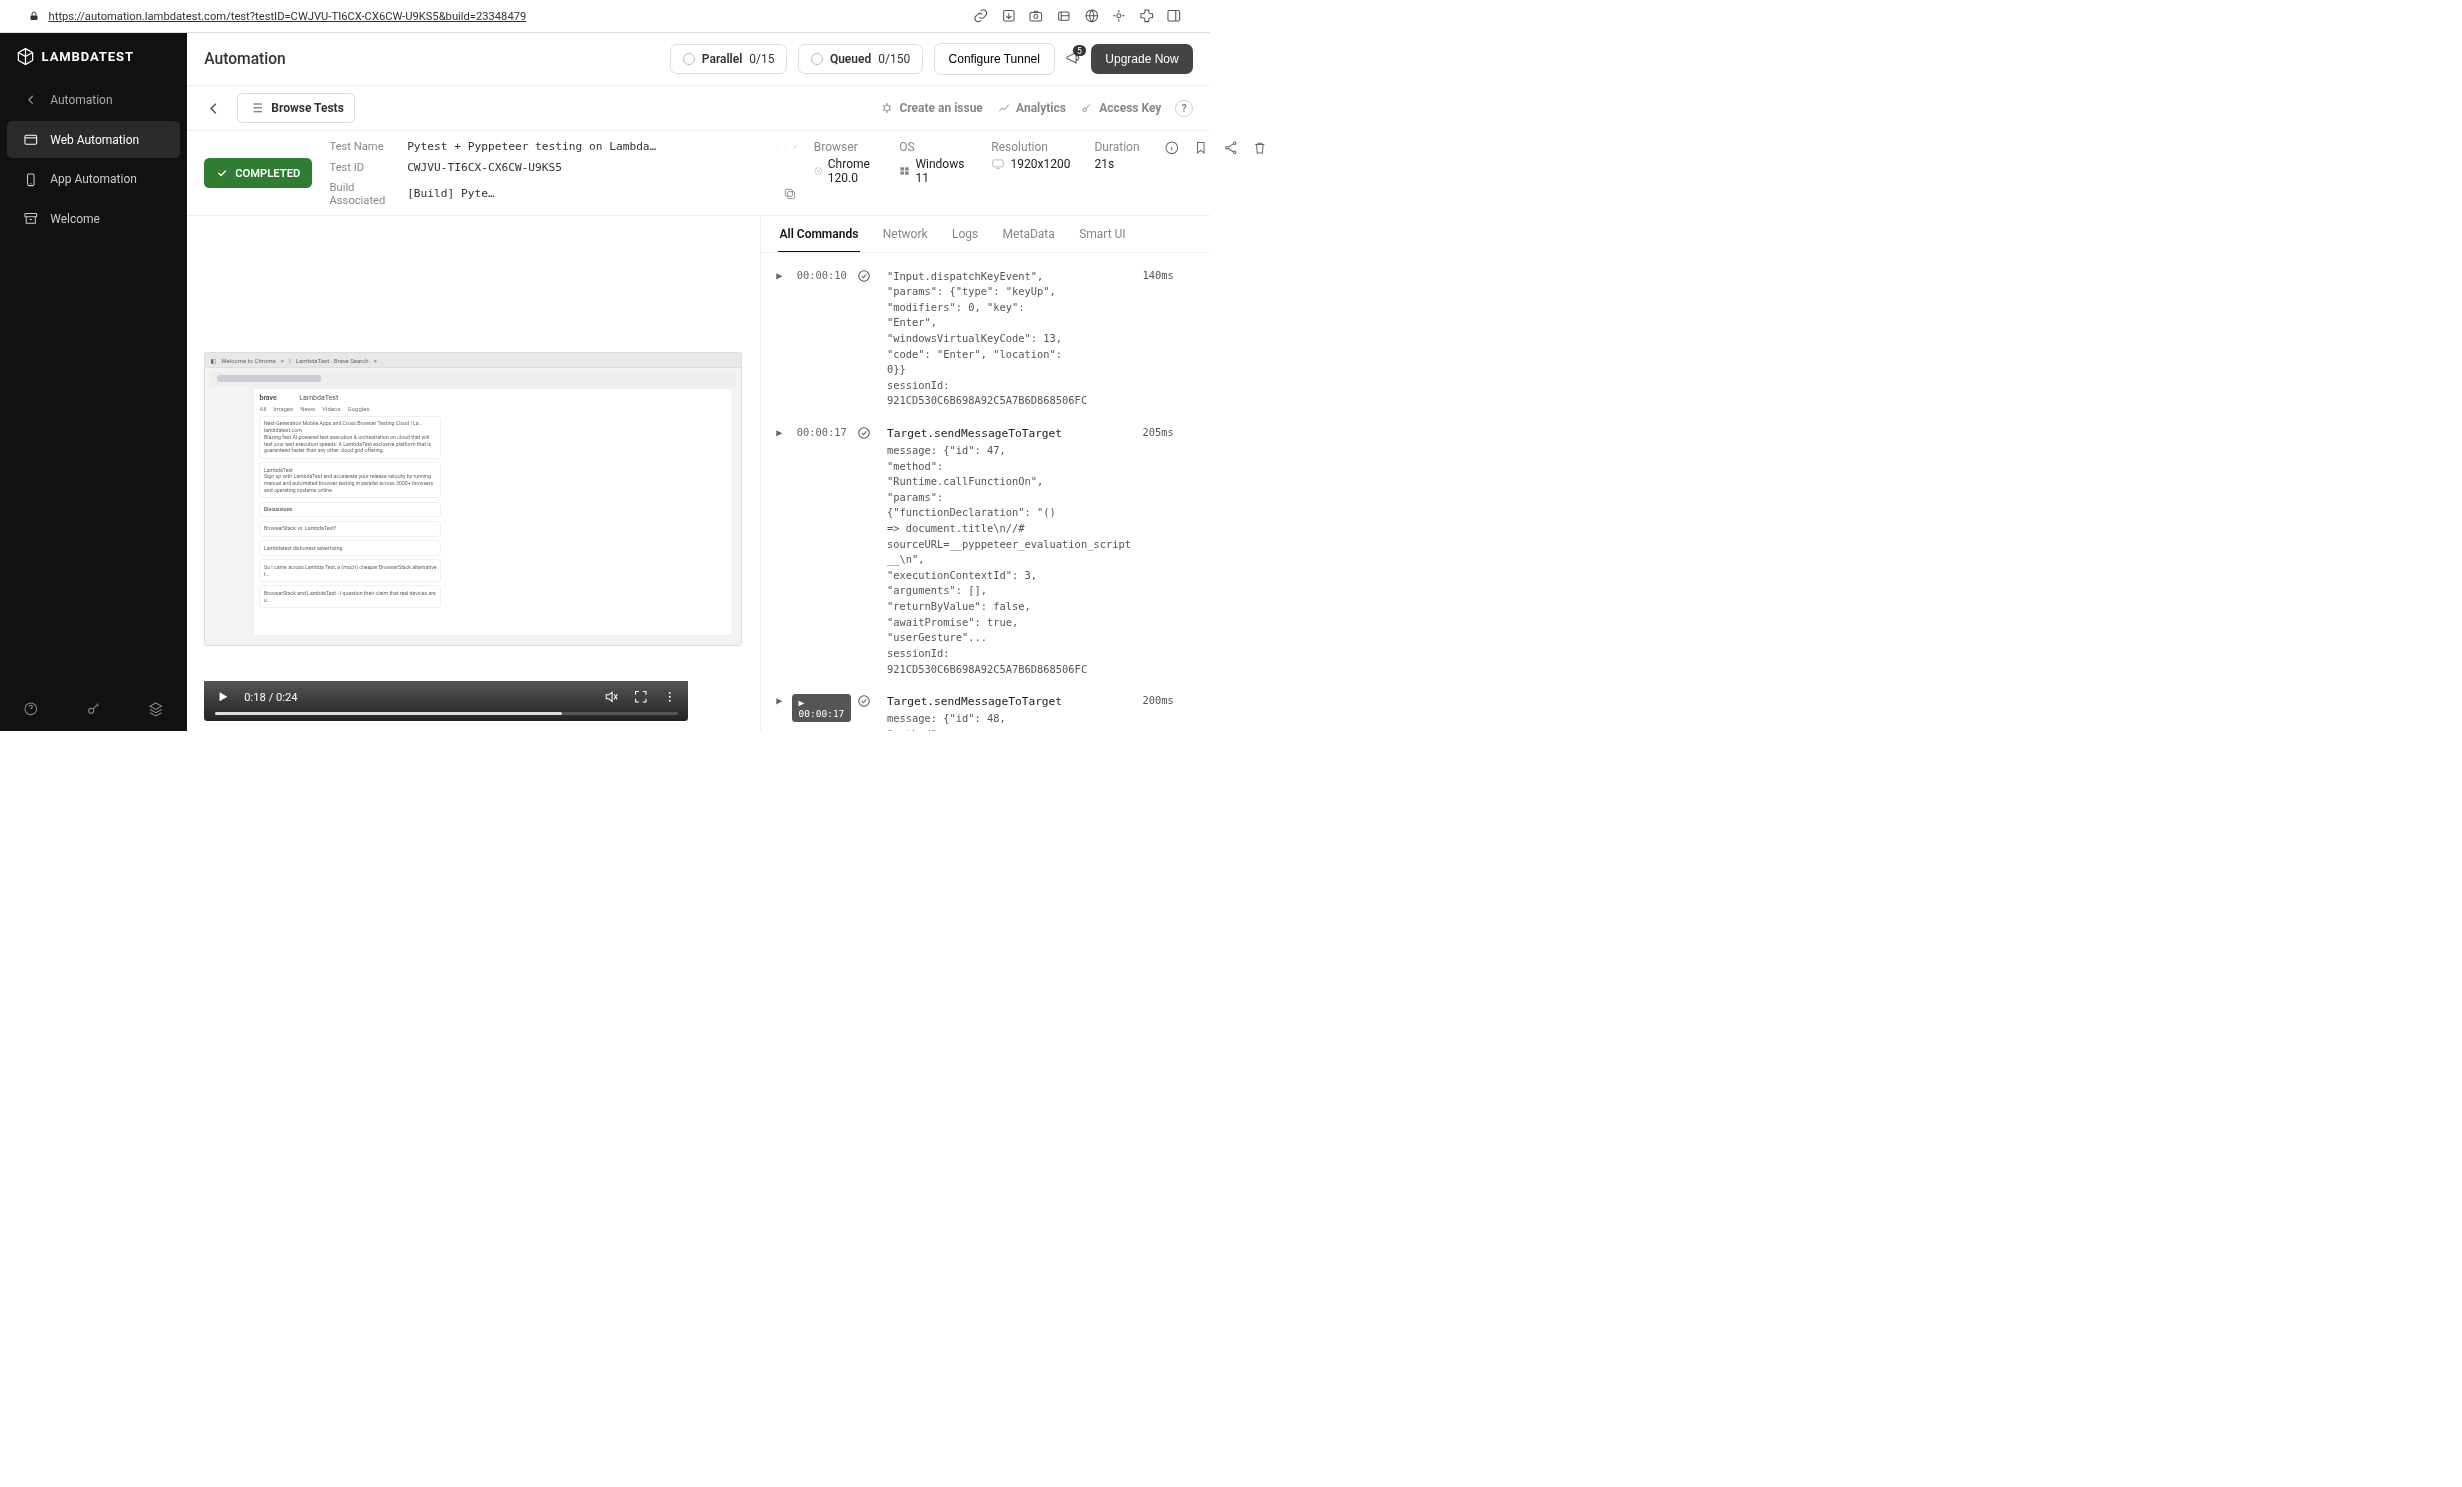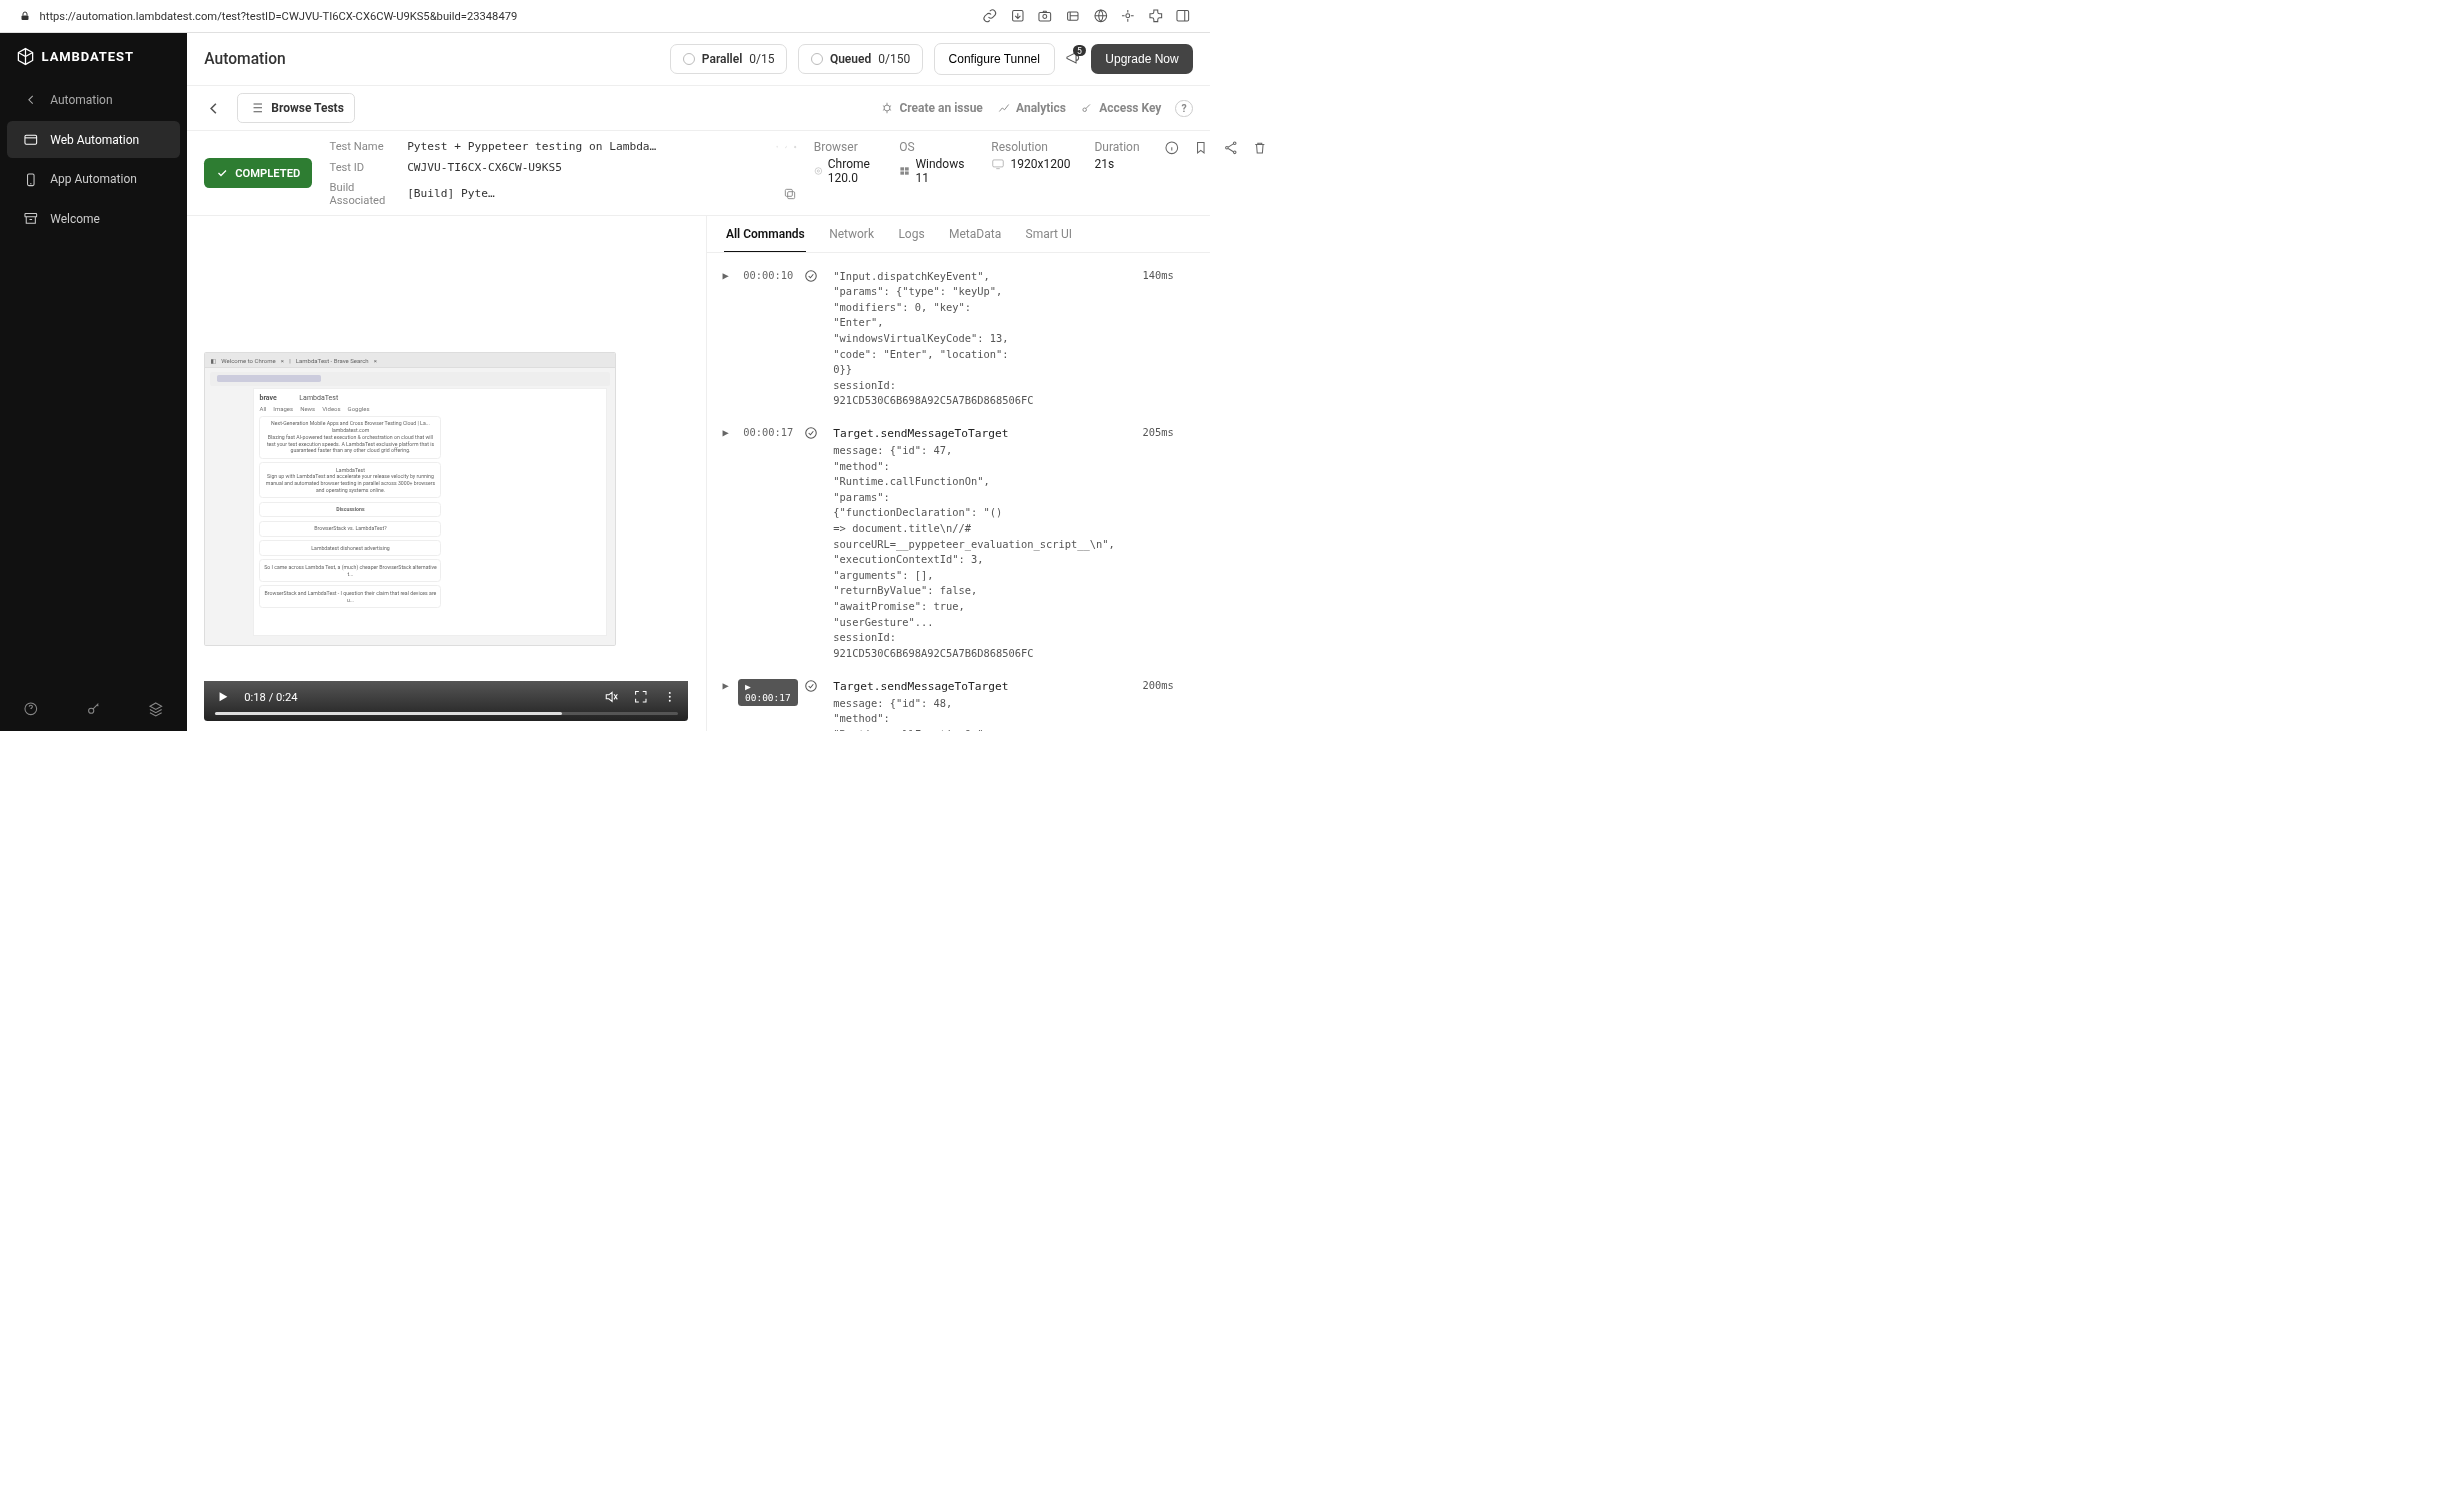--- a/index.html
+++ b/index.html
@@ -1,20 +1,20 @@
 <!DOCTYPE html>
 <html style="font-size:14px"><head>
 <meta charset="utf-8">
 <style>
 * { margin: 0; padding: 0; box-sizing: border-box; }
 body { font-family: -apple-system, BlinkMacSystemFont, "Segoe UI", Roboto, sans-serif; font-size: 12px; color: #333; background: #fff; overflow: hidden; }
 .root { width: 1210px; height: 731px; display: flex; flex-direction: column; }
 
 
-.browser-bar { height: 33px; display: flex; align-items: center; padding: 0 19px; border-bottom: 0.9px solid #e0e0e0; gap: 8.6px; background:#fff; }
+.browser-bar { height: 33px; display: flex; align-items: center; padding: 0 28px; border-bottom: 0.9px solid #e0e0e0; gap: 8.6px; background:#fff;text-decoration:underline; }
 .lock-ic { width: 12px; height: 12px; }
 .url { flex: 1; font-size: 11.2px; color: #333; }
 .bb-icons { display: flex; gap: 12px; align-items: center; }
 .bb-icons svg { width: 15.6px; height: 15.6px; stroke: #555; fill: none; stroke-width: 1.6; }
 
 
 .app { flex: 1; display: flex; min-height: 0; }
 .sidebar { width: 187px; background: #111; color: #ddd; display: flex; flex-direction: column; }
 .logo-row { display: flex; align-items: center; gap: 7px; padding: 14px 15.6px; }
 .logo-row span { color: #fff; font-weight: 700; letter-spacing: 0.9px; font-size: 13px; }
@@ -62,21 +62,21 @@
 .kv .k { color: #888; font-size: 12px; margin-bottom: 3.5px; }
 .kv .v { font-size: 12px; color: #222; display: flex; align-items: center; gap: 5.2px; }
 .kv .v-ic { width: 14px; height: 14px; }
 .right-icons { display: flex; gap: 14px; align-items: center; justify-content: flex-end; }
 .right-icons svg { width: 15.6px; height: 15.6px; stroke: #666; fill: none; stroke-width: 1.6; cursor: pointer; }
 
 
 .body-split { flex: 1; display: flex; min-height: 0; }
 .video-pane { flex: 0 0 519px; padding: 10.4px 17.3px; display: flex; flex-direction: column; }
 .video-spacer-top { flex: 1; }
-.video-frame { width: 412px; height: 294px; background: #f3f3f3; border: 0.9px solid #ddd; border-radius: 1.7px; position: relative; overflow: hidden; text-align: center; }
+.video-frame { width: 538px; height: 294px; background: #f3f3f3; border: 0.9px solid #ddd; border-radius: 1.7px; position: relative; overflow: hidden; }
 .vf-top { height: 15.6px; background: #e8e8e8; border-bottom: 0.9px solid #ddd; display:flex; align-items:center; padding:0 5.2px; gap:5.2px; font-size:6px; color:#666; }
 .vf-addr { height: 14px; margin: 3.5px 5.2px; background: #eee; border-radius: 2.6px; display:flex; align-items:center; padding:0 7px; }
 .vf-addr-inner { flex:0 0 104px; height:7px; background:#ccd; border-radius:1.7px; }
 .vf-body { position:absolute; top:35px; left:48px; right:8.6px; bottom:8.6px; background:#fff; border:0.9px solid #eee; padding:5.2px; }
 .vf-brand-row { display:flex; align-items:center; gap:5.2px; font-size:7px; color:#555; }
 .vf-tabs-row { display:flex; gap:7px; font-size:6px; color:#777; margin:3.5px 0; }
 .vf-col { width: 182px; }
 .vf-card { border:0.9px solid #eee; border-radius:3.5px; padding:3.5px; margin-bottom:3.5px; font-size:5.2px; color:#666; line-height:1.3; }
 .video-controls { width: 484px; background: linear-gradient(#555,#222); border-radius: 0 0 3.5px 3.5px; padding: 8.6px 10.4px 5.2px; color: #fff; display: flex; flex-direction: column; gap: 7px; margin-top: 35px; }
 .vc-row { display: flex; align-items: center; gap: 14px; }

